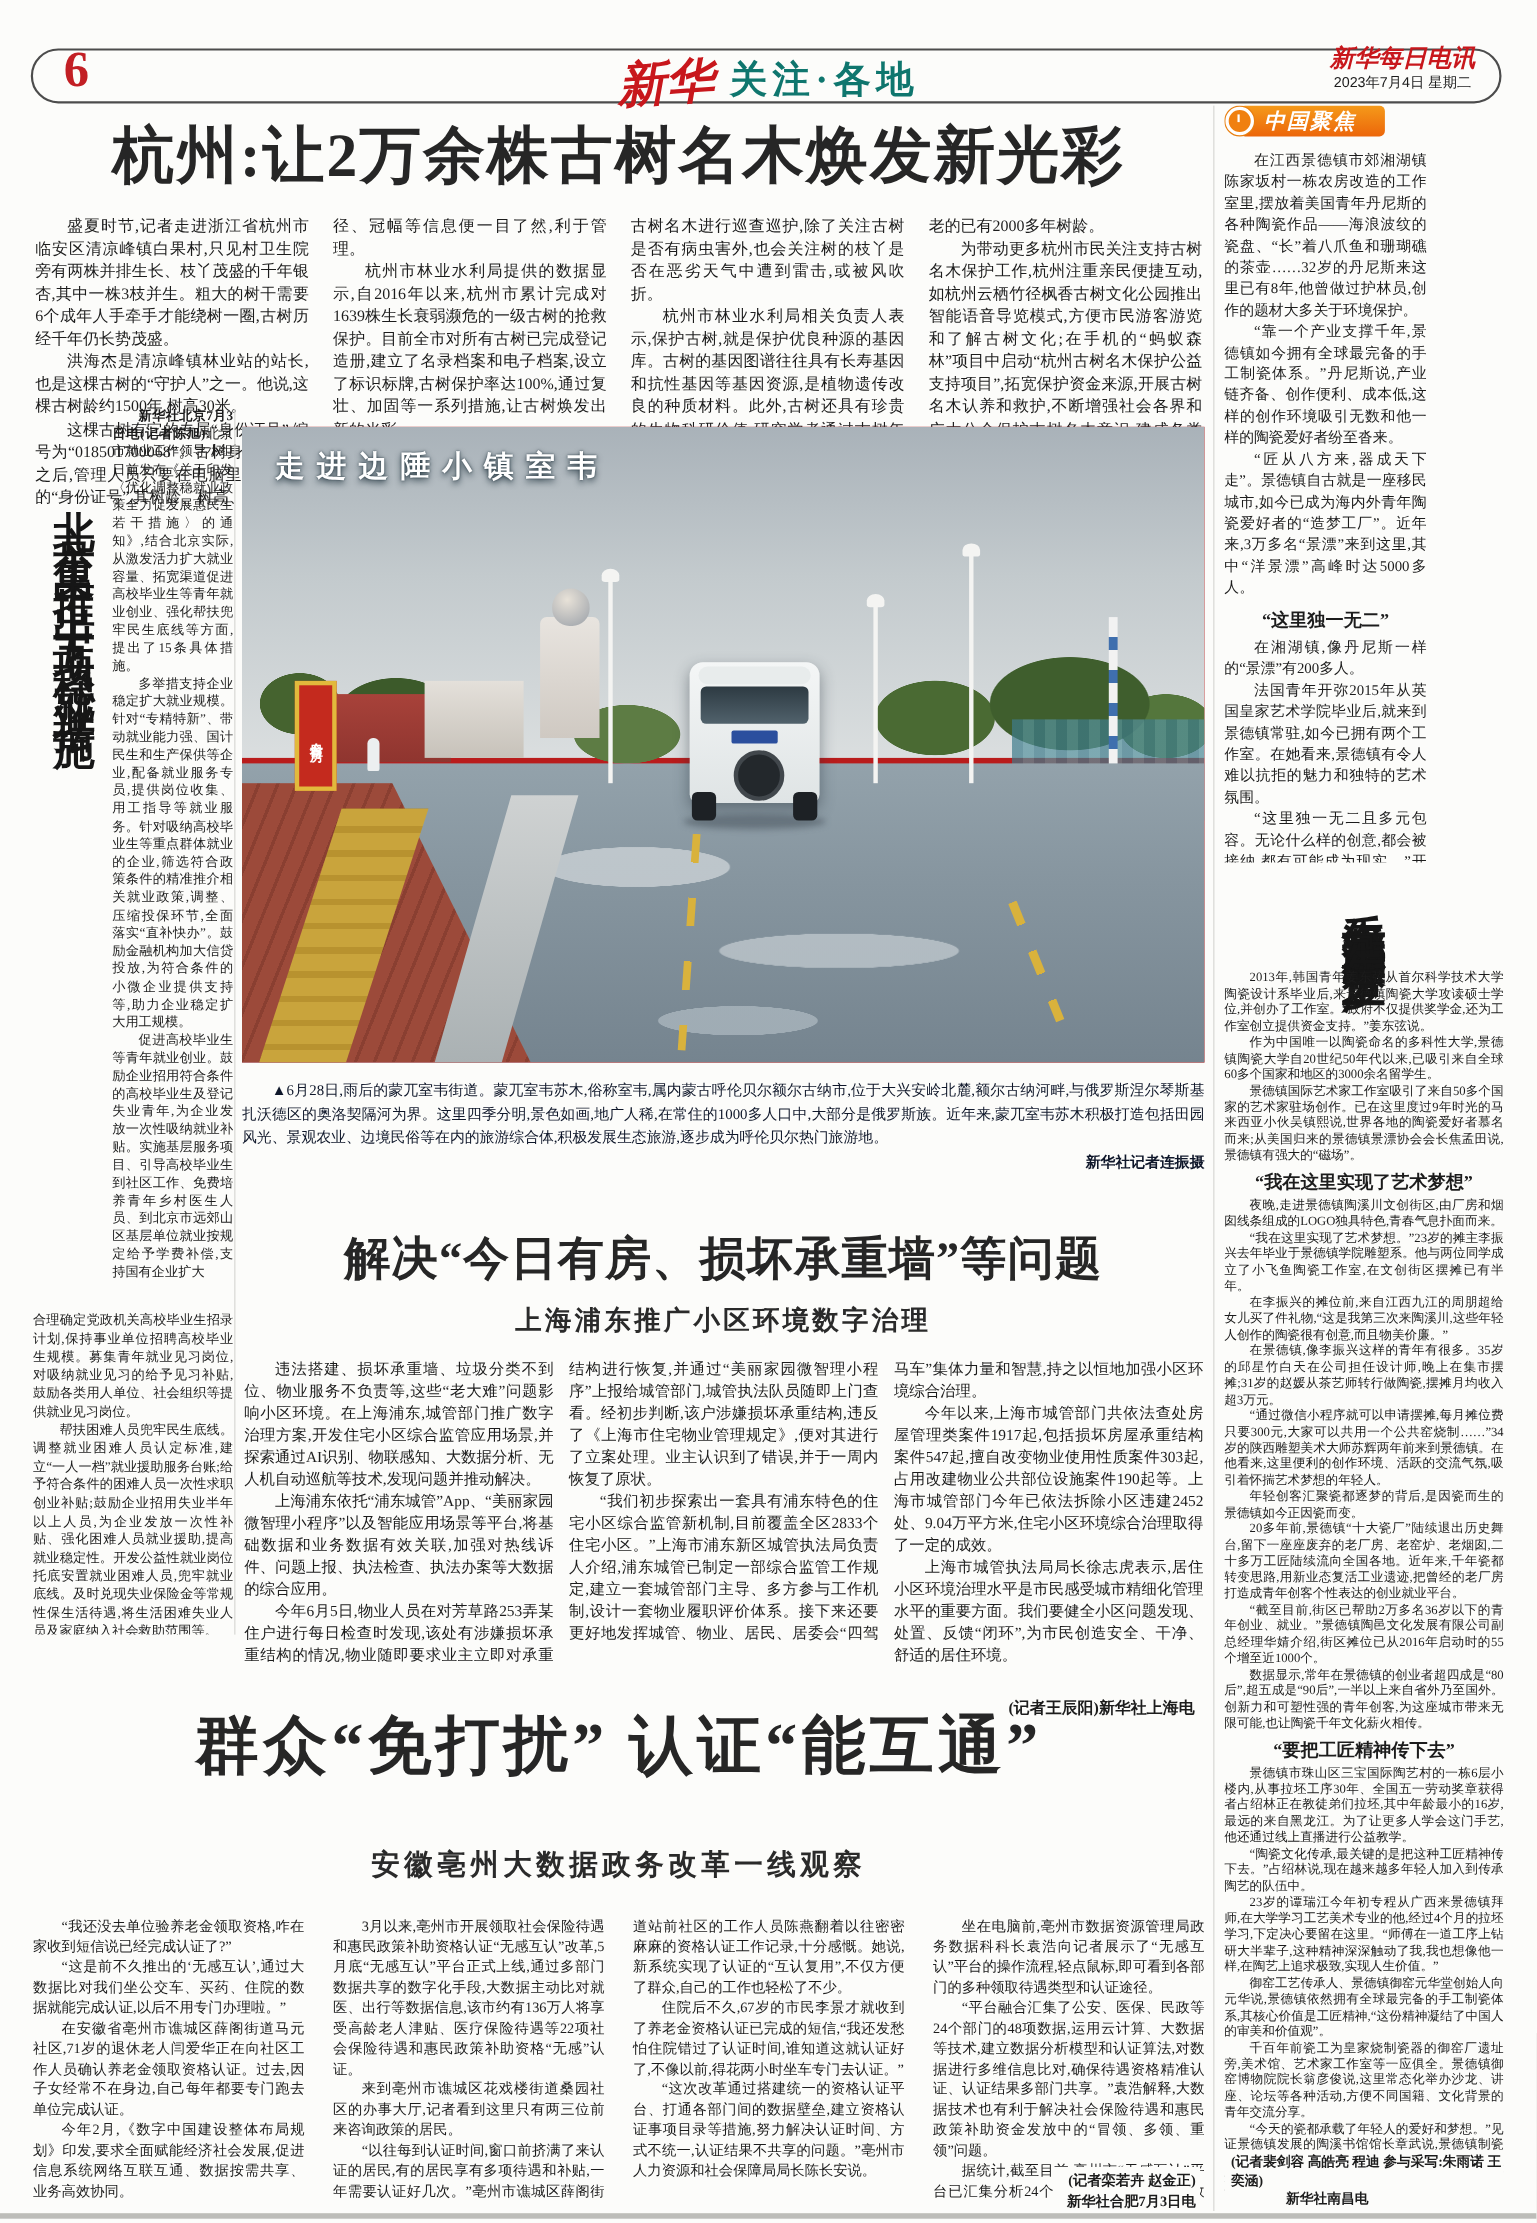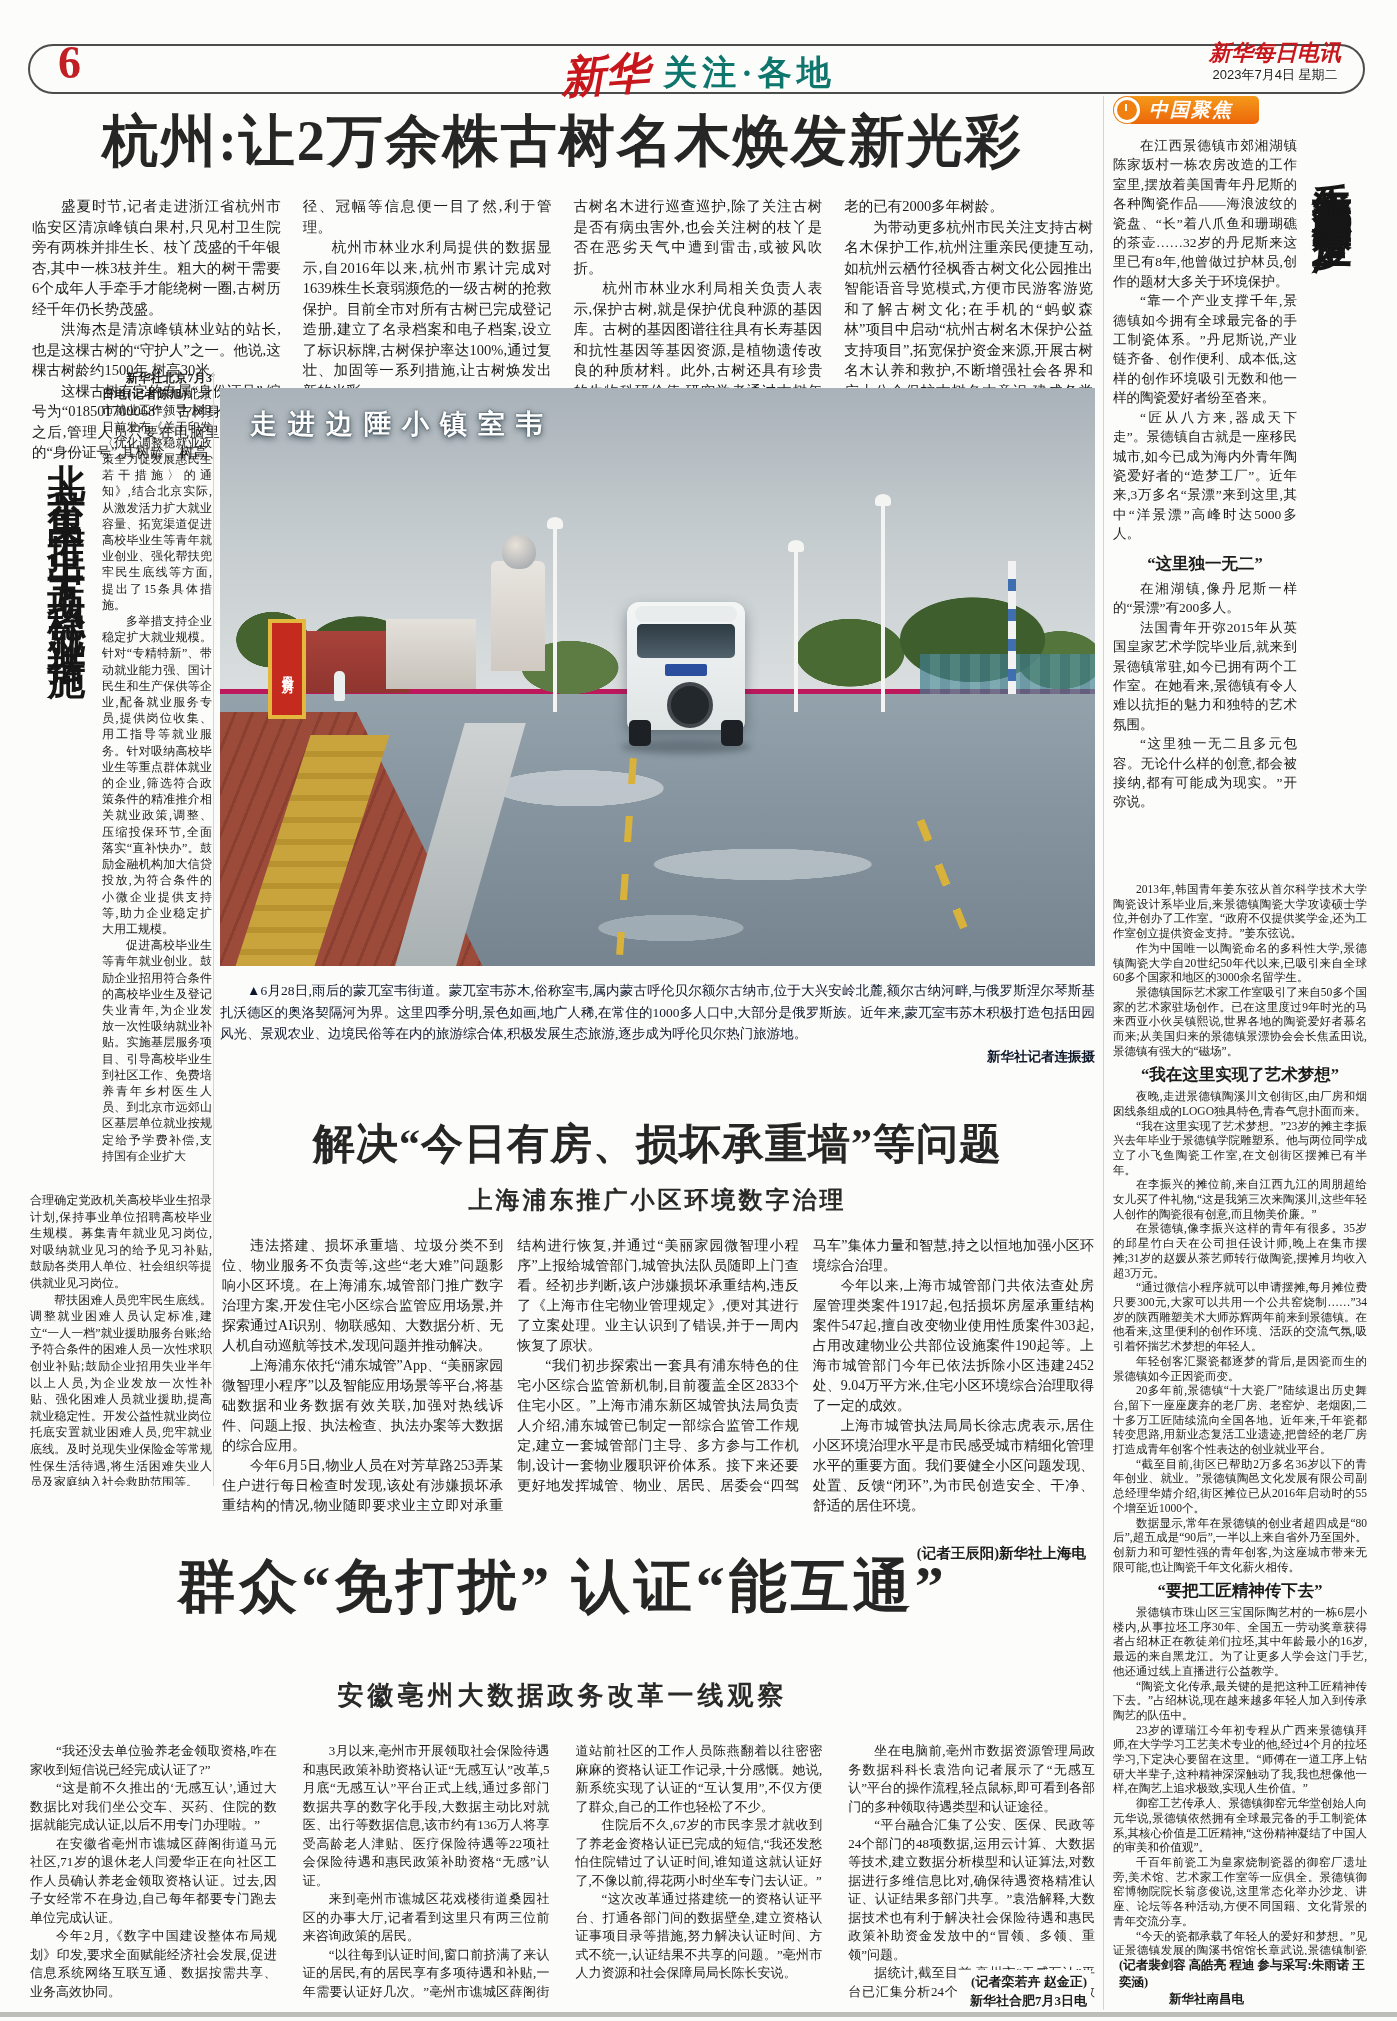--- a/index.html
+++ b/index.html
@@ -26,21 +26,21 @@
                letter-spacing:2px;color:#262626;}
   .hz-body{left:32px;top:196px;width:1061px;height:314px;column-count:4;font-size:14.5px;line-height:20.5px;overflow:hidden;}
   
   .bj-flex{left:30px;top:370px;width:182px;height:816px;display:flex;}
   .bj-vtitle{width:72px;display:flex;justify-content:center;padding-top:64px;box-sizing:border-box;}
   .vtext{writing-mode:vertical-rl;font-weight:900;color:#161616;}
   .bj-vtext{font-size:38px;letter-spacing:14px;}
   .bj-text{flex:1;overflow:hidden;font-size:12px;line-height:16.2px;}
   .bj-cont{left:30px;top:1192px;width:182px;height:294px;overflow:hidden;font-size:12px;line-height:16.6px;}
   
-  .photo{left:220px;top:388px;width:875px;height:578px;overflow:hidden;background:#be185d;}
+  .photo{left:220px;top:388px;width:875px;height:578px;overflow:hidden;background:#b91c1c;}
   .ph{position:absolute;}
   .ph-sky{left:0;top:0;right:0;height:52%;background:linear-gradient(180deg,#a9b2b9 0%,#c3cacd 45%,#dadedf 100%);}
   .ph-trees{left:0;top:26%;right:0;height:32%;
      background:
        radial-gradient(60px 46px at 6% 55%,#45632f 0 60%,transparent 61%),
        radial-gradient(90px 60px at 16% 62%,#3c5a2a 0 60%,transparent 61%),
        radial-gradient(120px 70px at 86% 55%,#3f5e2d 0 60%,transparent 61%),
        radial-gradient(90px 56px at 72% 62%,#4a6a33 0 60%,transparent 61%),
        radial-gradient(70px 48px at 96% 66%,#54763c 0 60%,transparent 61%),
        radial-gradient(80px 44px at 40% 70%,#5d7c44 0 60%,transparent 61%);}
@@ -97,21 +97,21 @@
   
   .rightcol{left:1113px;top:96px;width:254px;height:1914px;overflow:hidden;}
   .cf-badge-row{position:relative;height:32px;margin-bottom:8px;padding-left:14px;}
   .cf-badge{position:relative;display:inline-flex;align-items:center;height:28px;padding:0 26px 0 22px;
             border-radius:5px;background:linear-gradient(180deg,#f59a1a,#ec660a);
             color:#fff;font-weight:900;font-size:19px;letter-spacing:2px;font-style:italic;
             font-family:"Liberation Sans","DejaVu Sans",sans-serif;}
   .cf-icon{position:absolute;left:-13px;top:1px;width:20px;height:20px;border-radius:50%;
            background:#f08010;border:3px solid #fff;box-shadow:0 0 0 1px #e87f10;}
   .cf-icon::after{content:"";position:absolute;left:8px;top:4px;width:2px;height:7px;background:#fff;}
-  .rc-flex{display:flex;height:726px;}
+  .rc-flex{display:flex;height:726px;flex-direction:column;}
   .rc-text{width:184px;overflow:hidden;font-size:13.5px;line-height:19.4px;}
   .rc-vtitle{flex:1;display:flex;justify-content:center;padding-top:14px;box-sizing:border-box;}
   .rc-vtext{font-size:40px;letter-spacing:4px;}
   .rc-subhead{font-size:16.5px;font-weight:900;text-align:center;margin:10px 0 6px;text-indent:0;}
   .rc-wide{margin-top:20px;font-size:11.5px;line-height:14.7px;}
   .rc-byline{position:absolute;right:0;bottom:0;left:0;background:#fcfcfa;padding:2px 2px 2px 6px;
              font-weight:bold;font-size:12.5px;line-height:17px;text-align:left;}
   .rc-dateline{text-indent:4em;}
   
   .vrule1{left:213px;top:372px;width:1px;height:1114px;background:#d4d4d0;}

